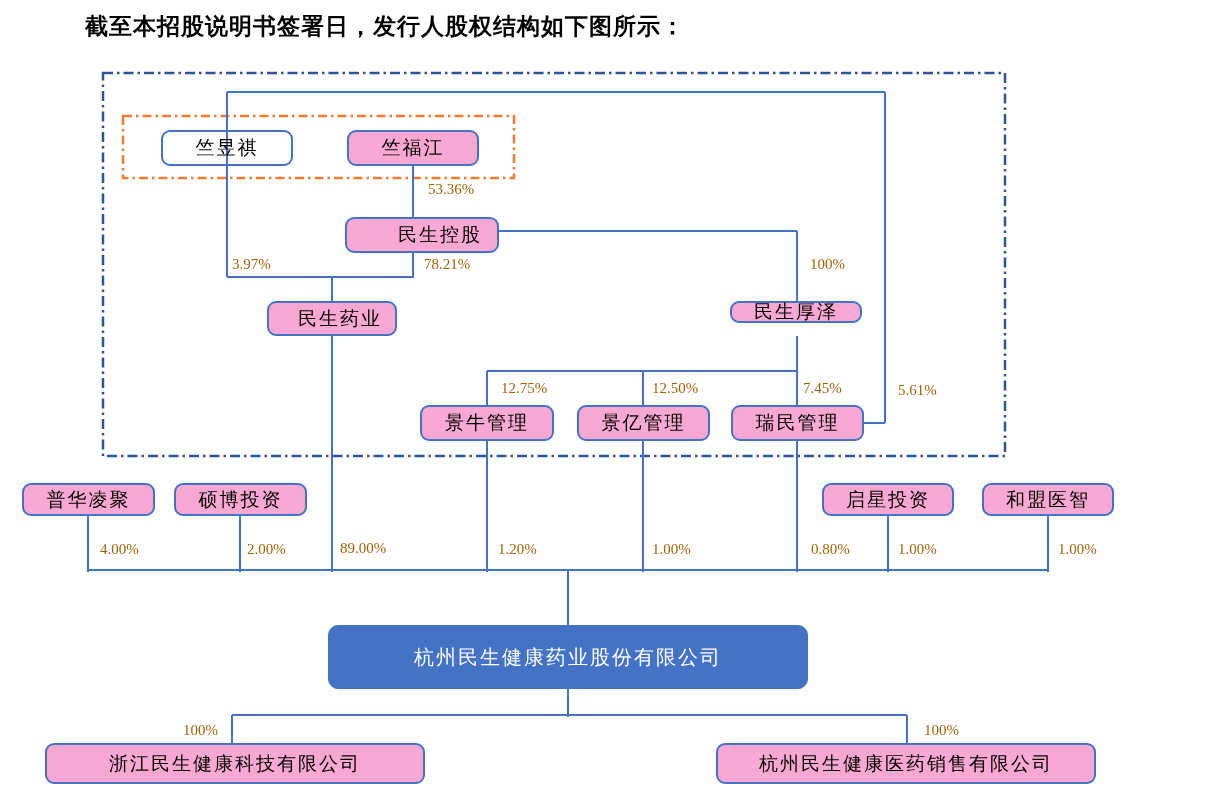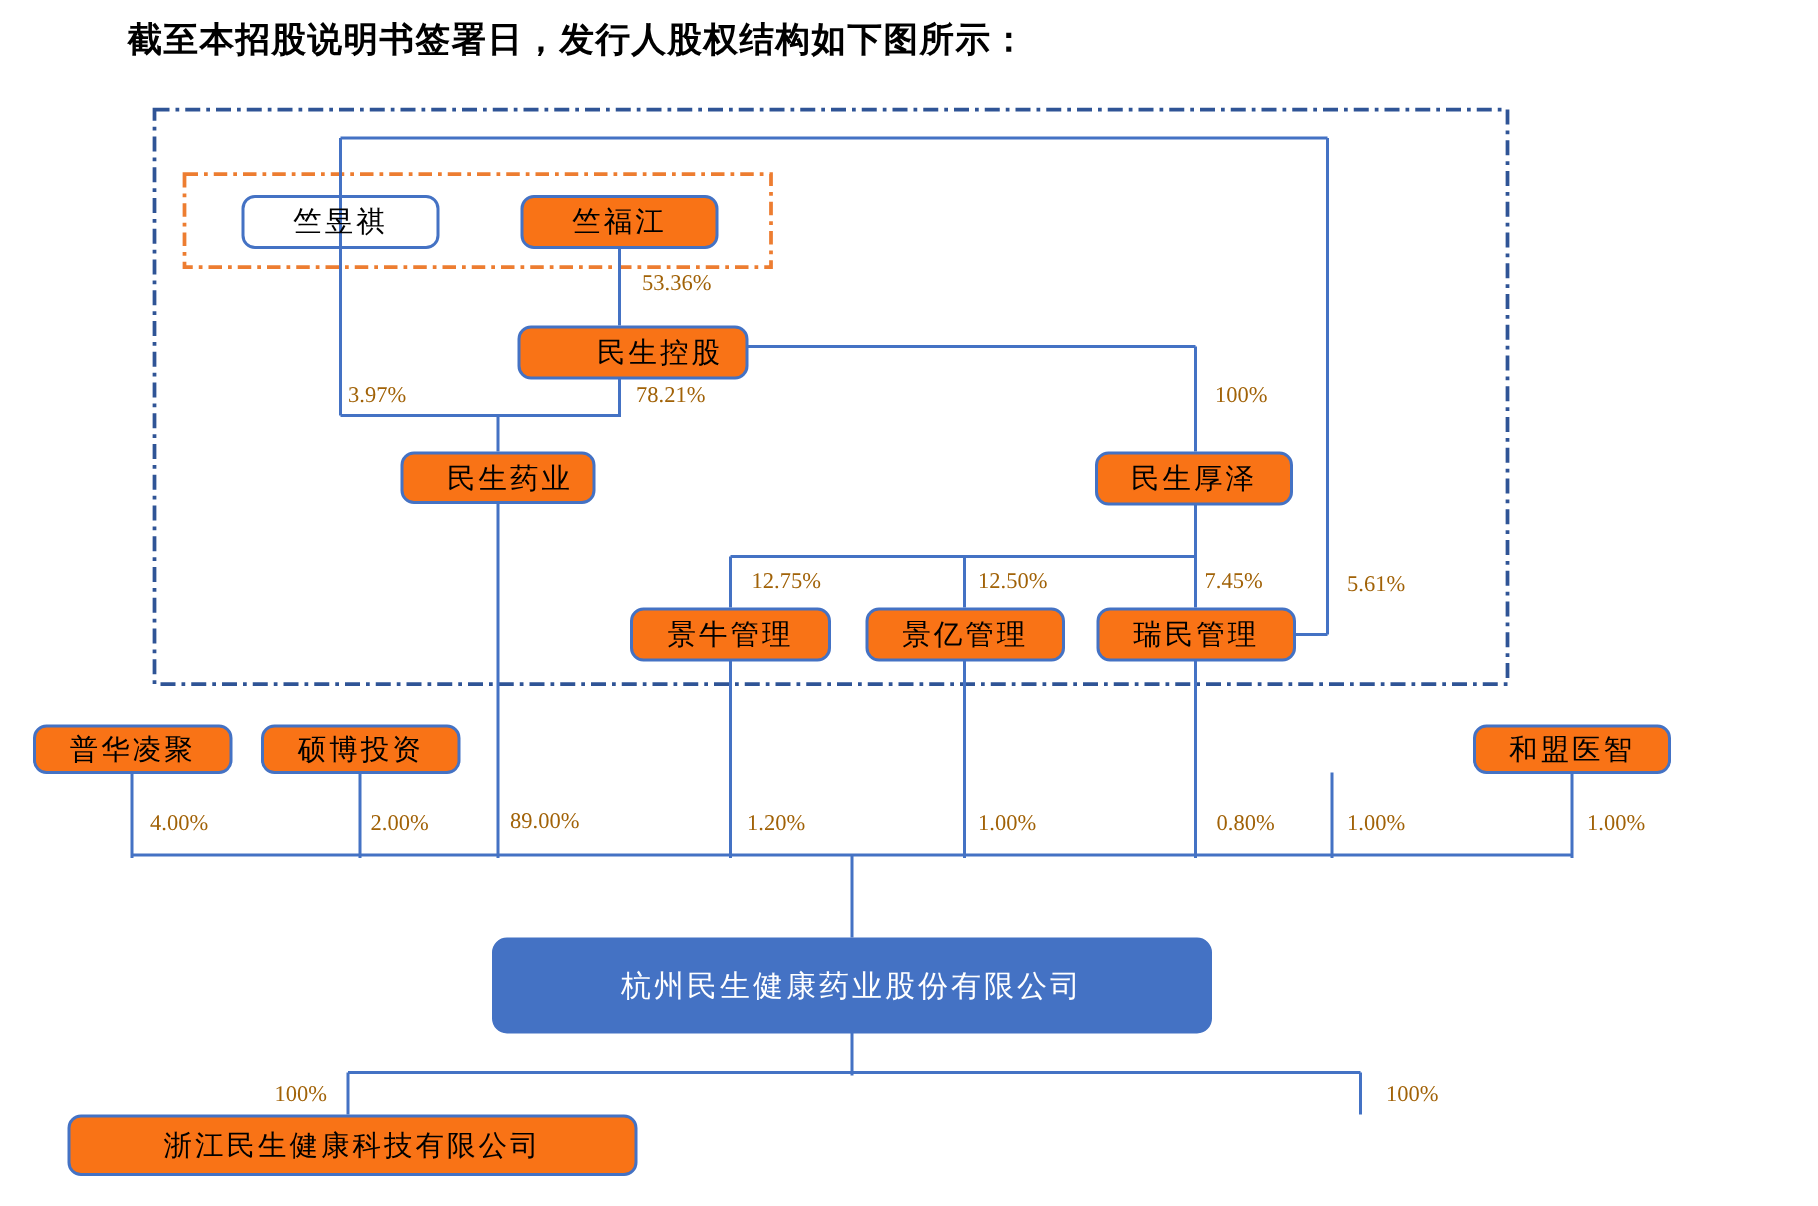--- a/index.html
+++ b/index.html
@@ -15,21 +15,21 @@
     letter-spacing:1px;white-space:nowrap;
   }
   .diagram{position:absolute;inset:0;}
   svg.group-layer{position:absolute;left:0;top:0;z-index:1;}
   rect.group-outer{fill:none;stroke:var(--group-border);stroke-width:2.5;stroke-dasharray:10 4 2.5 4;}
   rect.group-founder{fill:none;stroke:var(--founder-border);stroke-width:2.5;stroke-dasharray:9 4 2.5 4;}
   .line{position:absolute;background:var(--accent);z-index:2;}
   .node{
     position:absolute;box-sizing:border-box;z-index:3;
     display:flex;align-items:center;justify-content:center;
-    background:#f97316;border:2px solid var(--accent);border-radius:9px;
+    background:#f9a8d4;border:2px solid var(--accent);border-radius:9px;
     font-size:19px;color:#000;letter-spacing:2px;white-space:nowrap;
   }
   .node.transparent{background:transparent;}
   .node.primary{
     background:var(--issuer-fill);color:var(--issuer-text);
     border:1px solid var(--issuer-fill);border-radius:10px;
     font-size:20px;letter-spacing:2px;
   }
   .pct{
     position:absolute;z-index:4;font-size:15px;color:#a16207;white-space:nowrap;
@@ -78,46 +78,52 @@
       </div>
       <div class="node" style="left: 347px; top: 130px; width: 132px; height: 36px;">
         <span>竺福江</span>
       </div>
       <div class="node" style="left: 345px; top: 217px; width: 154px; height: 36px; padding-left: 36px;">
         <span>民生控股</span>
       </div>
       <div class="node" style="left: 267px; top: 301px; width: 130px; height: 35px; padding-left: 16px;">
         <span>民生药业</span>
       </div>
-      <div class="node" style="left: 730px; top: 301px; width: 132px; height: 36px;">
+      <div class="node" style="left: 730px; top: 301px; width: 132px; height: 22px;">
         <span>民生厚泽</span>
       </div>
       <div class="node" style="left: 420px; top: 405px; width: 134px; height: 36px;">
         <span>景牛管理</span>
       </div>
       <div class="node" style="left: 577px; top: 405px; width: 133px; height: 36px;">
         <span>景亿管理</span>
       </div>
       <div class="node" style="left: 731px; top: 405px; width: 133px; height: 36px;">
         <span>瑞民管理</span>
       </div>
       <div class="node" style="left: 22px; top: 483px; width: 133px; height: 33px;">
         <span>普华凌聚</span>
       </div>
       <div class="node" style="left: 174px; top: 483px; width: 133px; height: 33px;">
         <span>硕博投资</span>
       </div>
+      <div class="node" style="left: 822px; top: 483px; width: 132px; height: 33px;">
+        <span>启星投资</span>
+      </div>
       <div class="node" style="left: 982px; top: 483px; width: 132px; height: 33px;">
         <span>和盟医智</span>
       </div>
       <div class="node primary" style="left: 328px; top: 625px; width: 480px; height: 64px;">
         <span>杭州民生健康药业股份有限公司</span>
       </div>
       <div class="node" style="left: 45px; top: 743px; width: 380px; height: 41px; justify-content: center;">
         <span>浙江民生健康科技有限公司</span>
+      </div>
+      <div class="node" style="left: 716px; top: 743px; width: 380px; height: 41px;">
+        <span>杭州民生健康医药销售有限公司</span>
       </div>
       <div class="pct" style="left: 428px; top: 181px;">53.36%</div>
       <div class="pct" style="left: 232px; top: 256px; text-align: right;">3.97%</div>
       <div class="pct" style="left: 424px; top: 256px;">78.21%</div>
       <div class="pct" style="left: 810px; top: 256px;">100%</div>
       <div class="pct" style="left: 501px; top: 380px;">12.75%</div>
       <div class="pct" style="left: 652px; top: 380px;">12.50%</div>
       <div class="pct" style="left: 803px; top: 380px; text-align: center;">7.45%</div>
       <div class="pct" style="left: 898px; top: 382px;">5.61%</div>
       <div class="pct" style="left: 100px; top: 541px;">4.00%</div>

